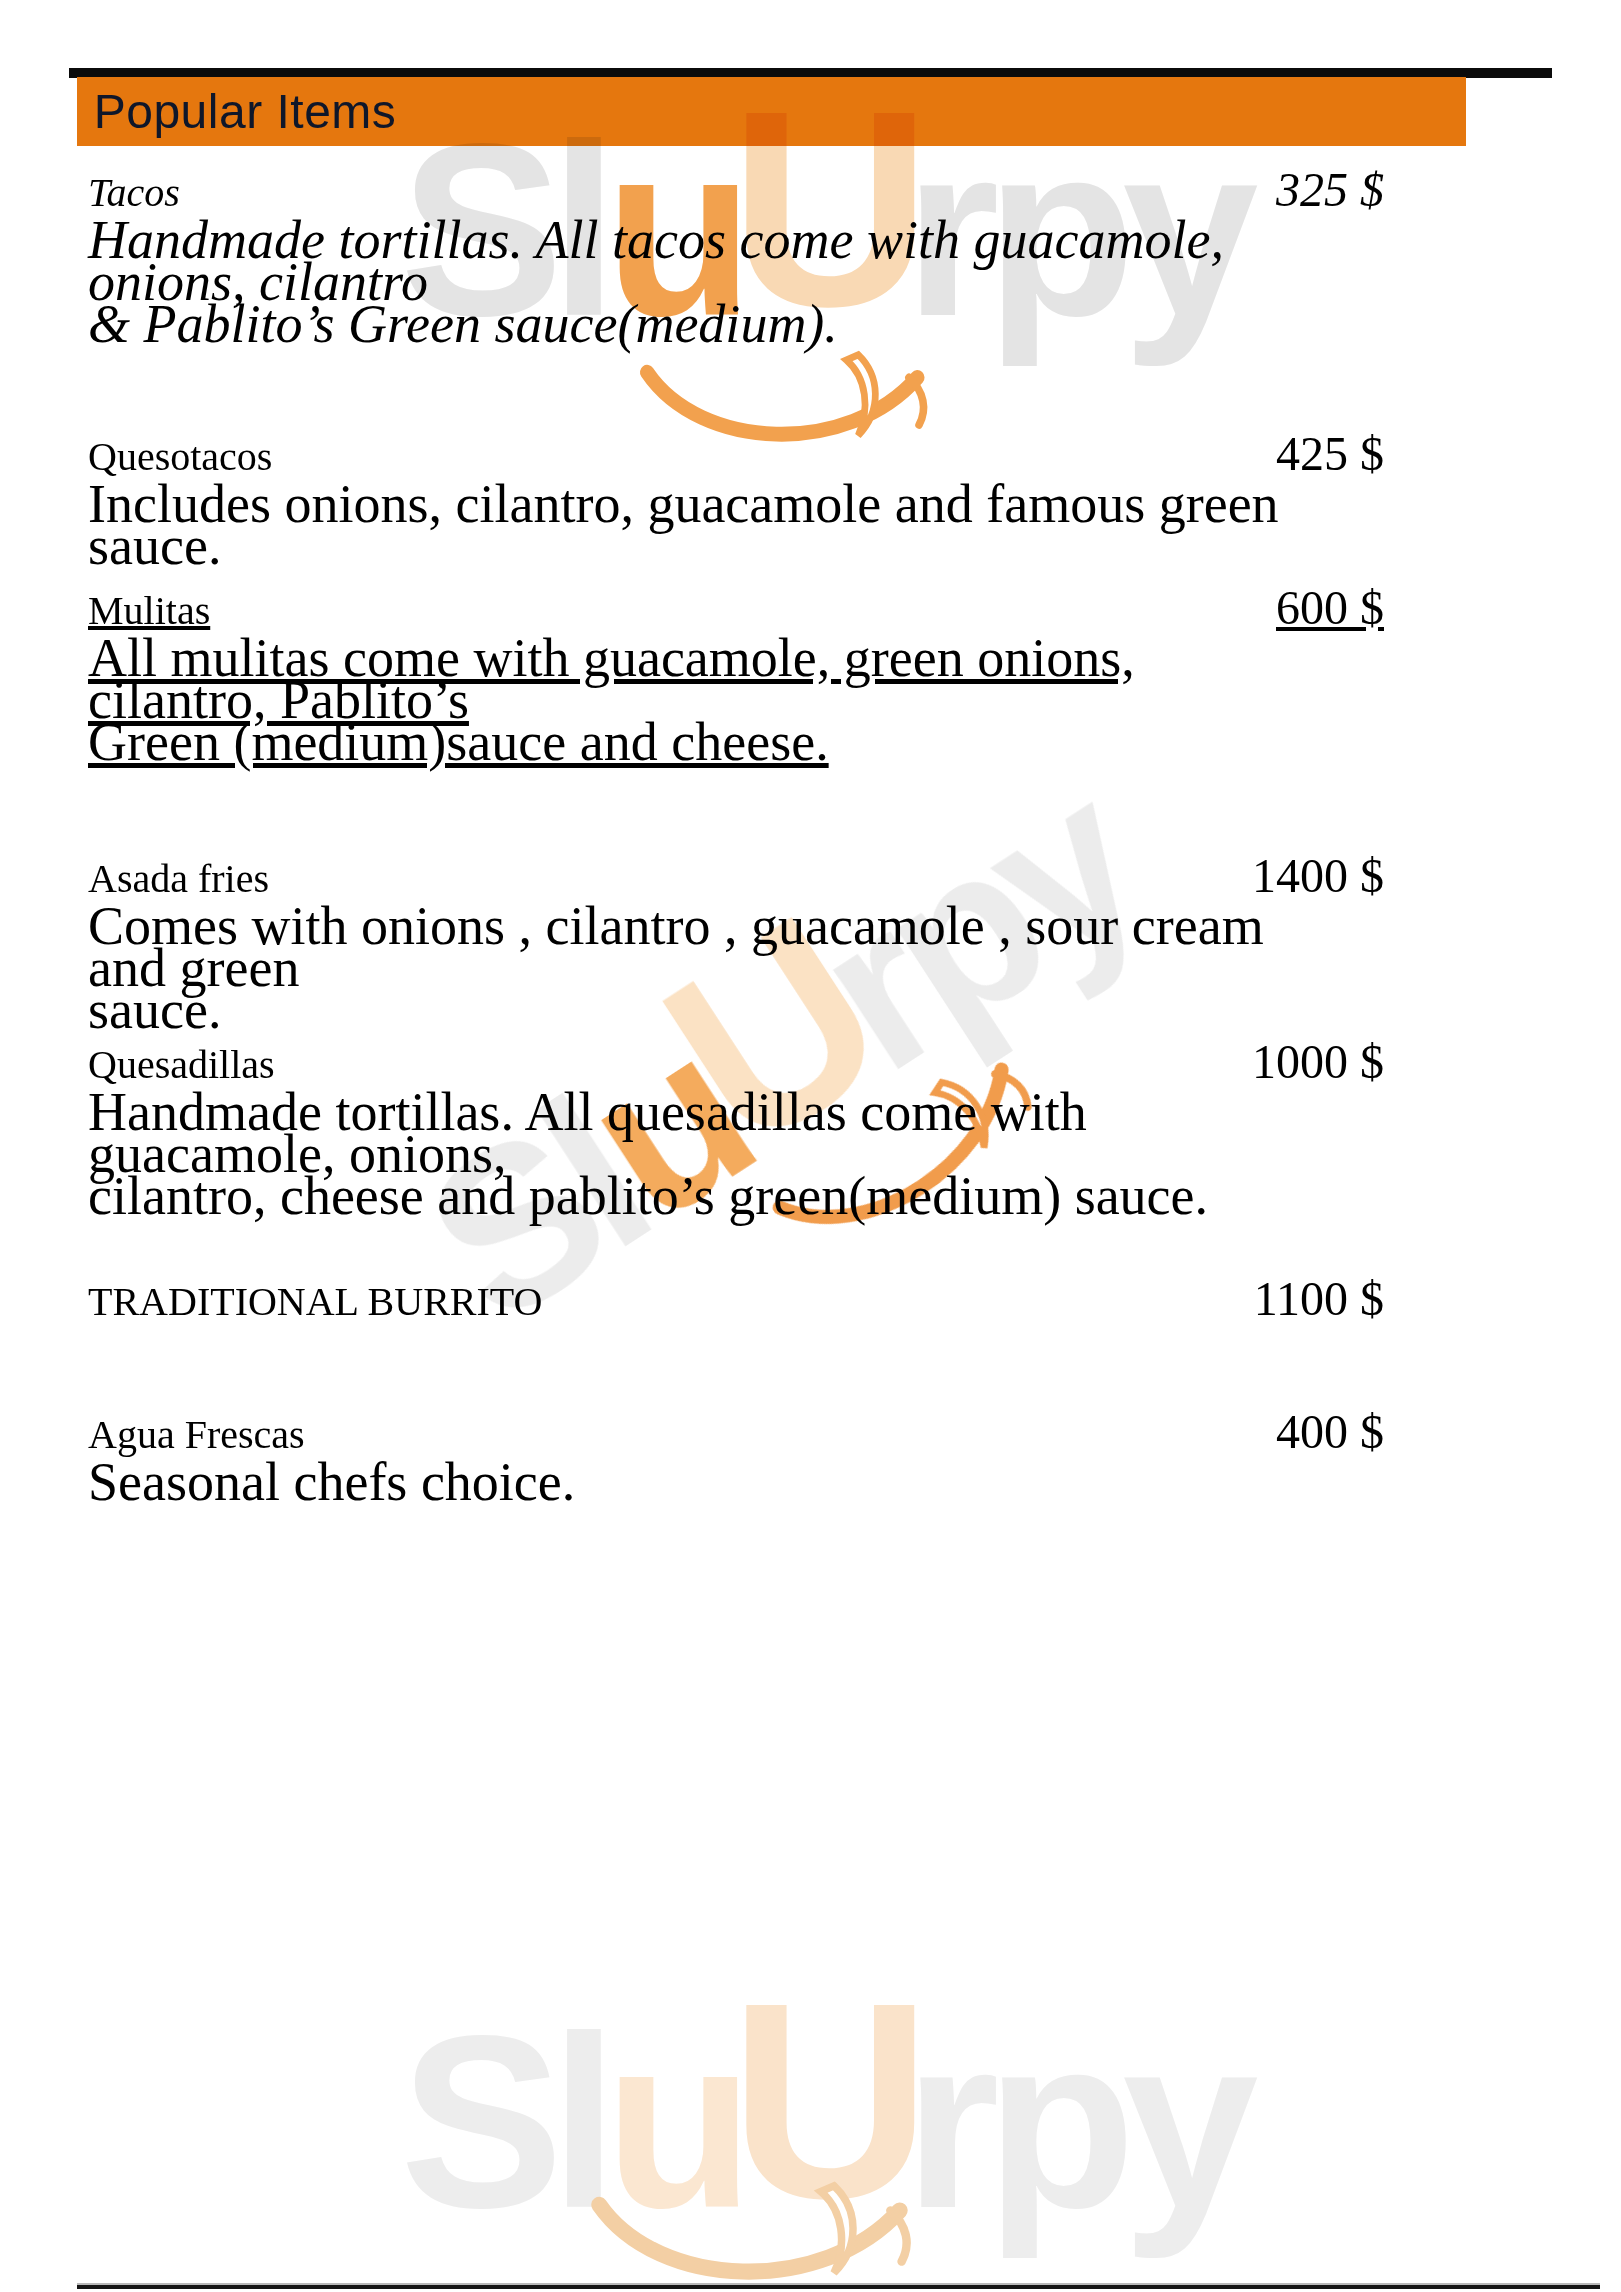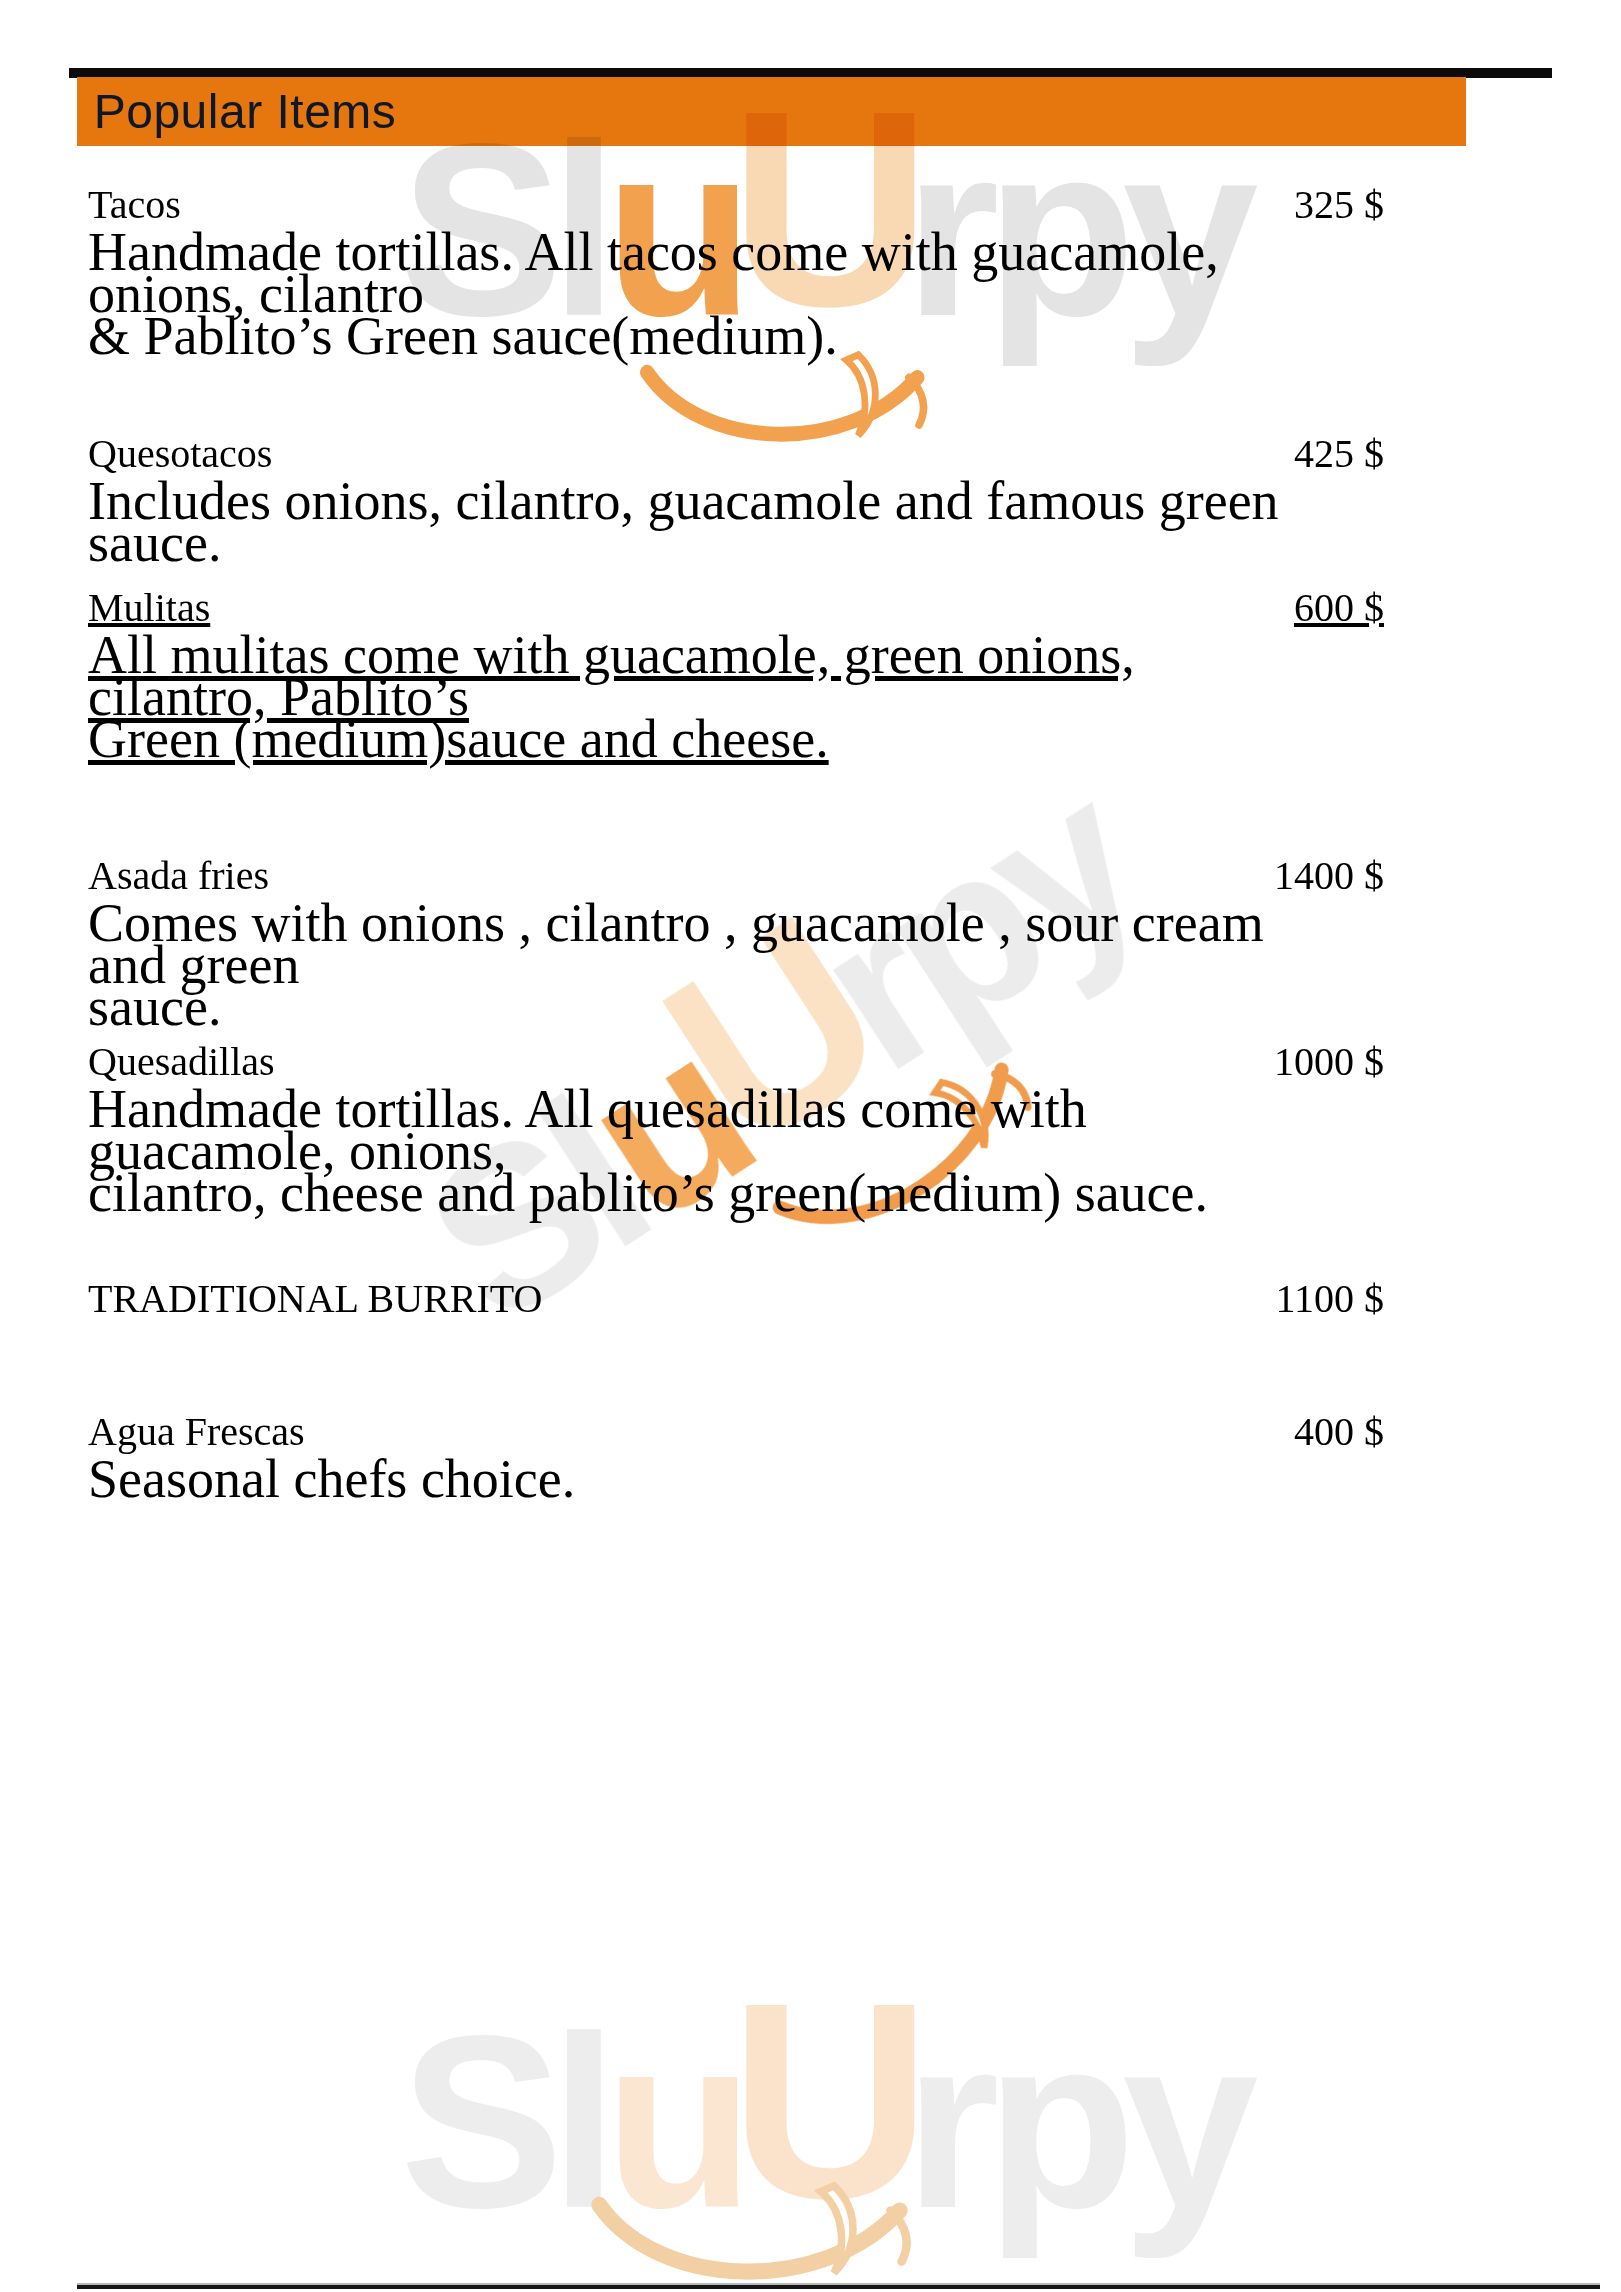--- a/index.html
+++ b/index.html
@@ -15,21 +15,21 @@
     background:#e5770e; display:flex; align-items:center;
   }
   .header-title{
     font-family:"Liberation Sans","DejaVu Sans",sans-serif;
     font-size:48px; color:#0f172a; padding-left:16.7px; letter-spacing:0.5px;
   }
   
   .item{position:absolute; left:88px; width:1296px;}
   .item .row{display:flex; justify-content:space-between; align-items:baseline;}
   .item .title{font-size:40px; line-height:52px; white-space:nowrap;}
-  .item .price{font-size:40px; line-height:52px; white-space:nowrap; text-align:right;}
+  .item .price{font-size:48px; line-height:52px; white-space:nowrap; text-align:right;}
   .item .desc{font-size:54px; line-height:42px; white-space:pre-line; width:1235px;}
   
   .bottom-rule{
     position:absolute; left:77px; top:2283px; width:1523px; height:5.9px;
     background:linear-gradient(#b9b9b9 0 30%, #151515 30% 100%);
   }
   
   .watermark{
     position:absolute; mix-blend-mode:multiply; z-index:5; pointer-events:none;
     font-family:"Liberation Sans","DejaVu Sans",sans-serif; font-weight:bold;
@@ -57,21 +57,21 @@
 
 <div class="page">
 
   <div class="top-bar"></div>
 
   <div class="header-bar">
     <span class="header-title">Popular Items</span>
   </div>
 
   <div id="items">
-      <div class="item" style="top: 179px;">
+      <div class="item" style="top: 164px; font-style: italic;">
         <div class="row">
           <span class="title">Tacos</span>
           <span class="price">325 $</span>
         </div>
         <div class="desc">Handmade tortillas. All tacos come with guacamole, onions, cilantro
 &amp; Pablito’s  Green sauce(medium).</div>
       </div>
       <div class="item" style="top: 428px;">
         <div class="row">
           <span class="title">Quesotacos</span>

